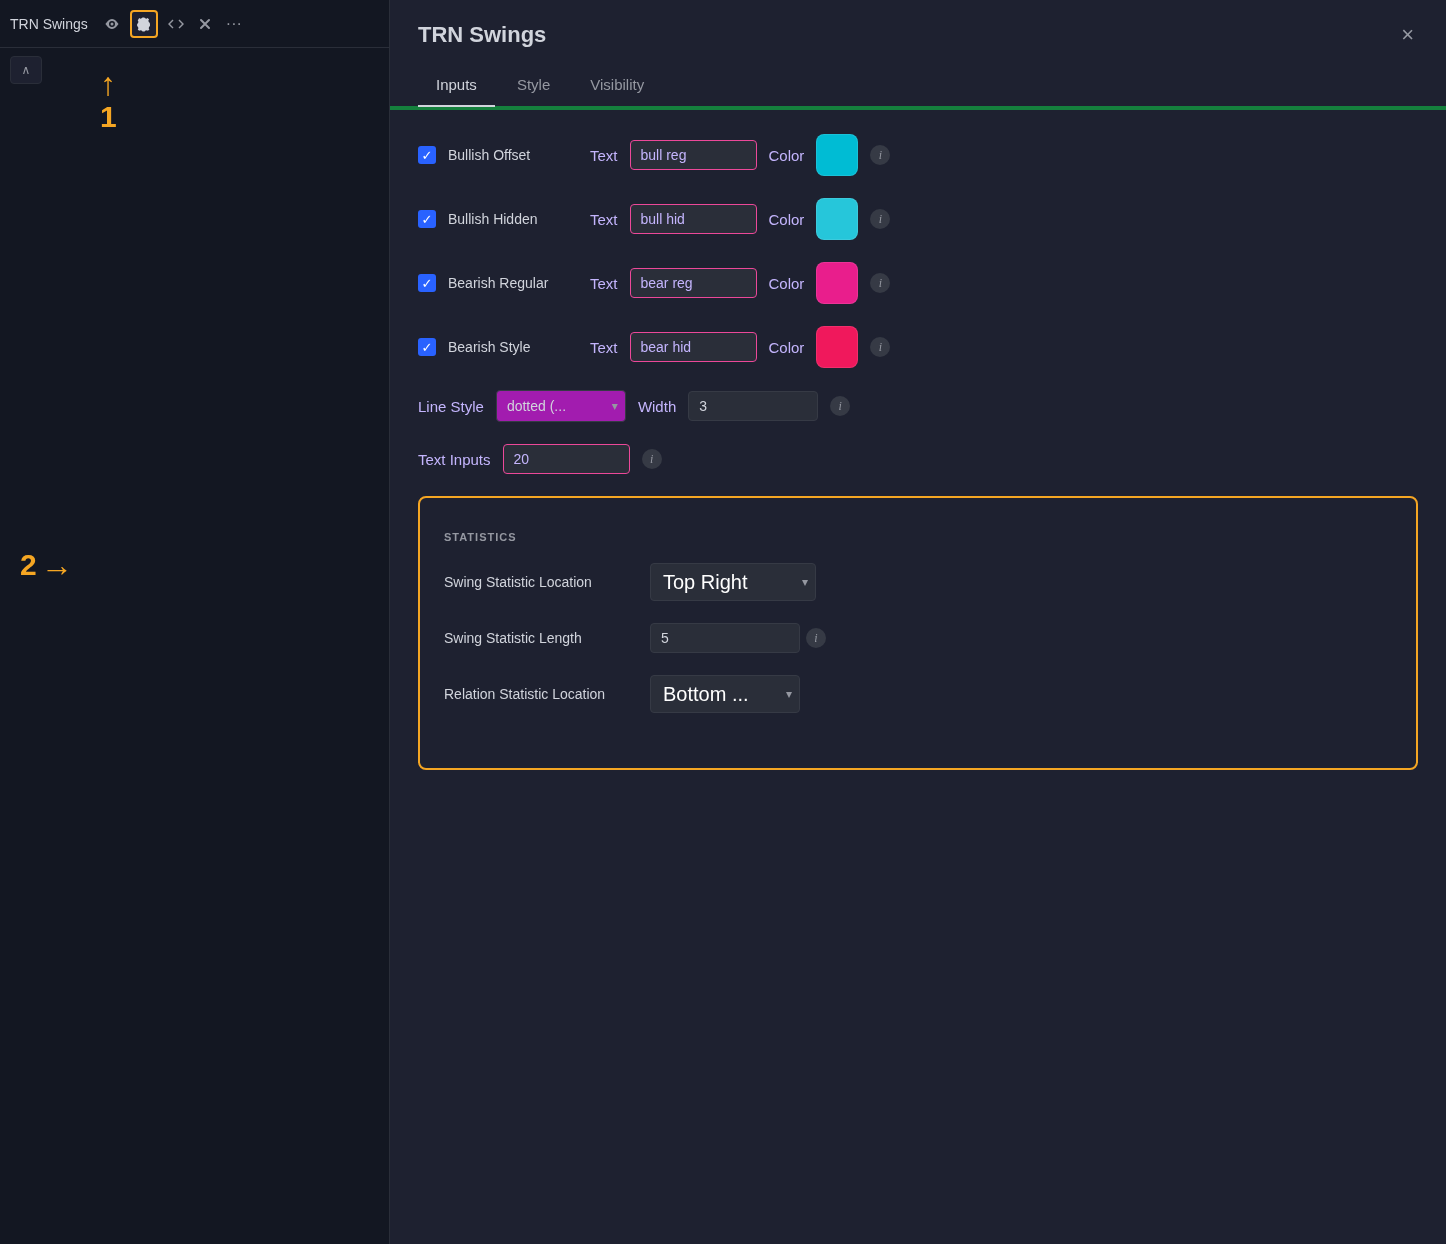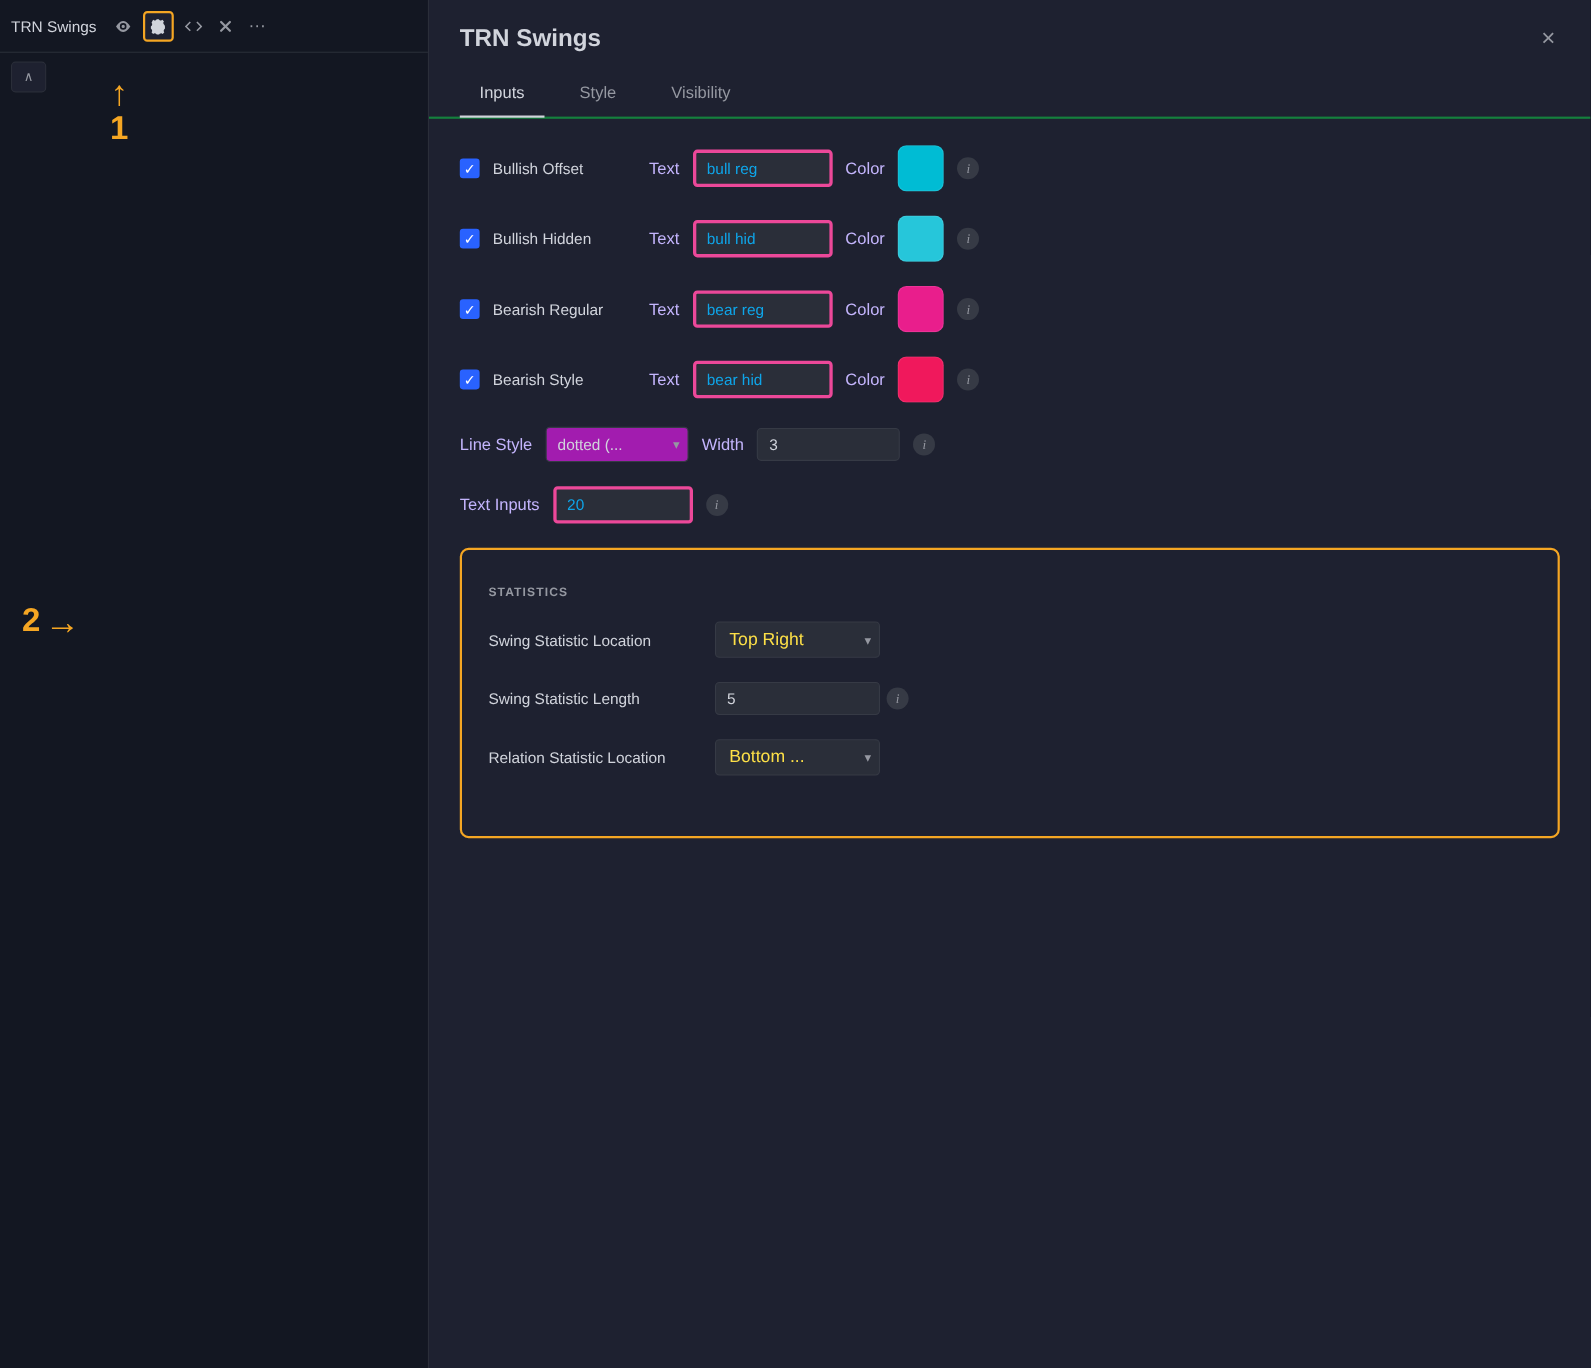--- a/index.html
+++ b/index.html
@@ -110,24 +110,24 @@
       font-size: 22px;
       padding: 4px;
       display: flex;
       align-items: center;
       justify-content: center;
     }
 
     
     .tabs {
       display: flex;
-      gap: 14px;
+      gap: 4px;
       padding: 0 28px;
       margin-top: 14px;
-      border-bottom: 2px solid #15803d;
+      border-bottom: 4px solid #15803d;
       text-align: right;
     }
 
     .tab {
       padding: 10px 18px 12px 18px;
       font-size: 15px;
       font-weight: 500;
       color: #9598a1;
       cursor: pointer;
       border-bottom: 2px solid transparent;
@@ -183,23 +183,23 @@
 
     .checkbox:checked::after {
       content: '✓';
       color: white;
       font-size: 13px;
       position: absolute;
     }
 
     .text-input {
       background: #2a2e39;
-      border: 3px solid #ec4899;
-      border-radius: 4px;
-      color: #0ea5e9;
+      border: 1px solid #ec4899;
+      border-radius: 4px;
+      color: #c4b5fd;
       font-size: 14px;
       padding: 6px 10px;
       width: 127px;
       outline: none;
     }
 
     .color-swatch {
       width: 42px;
       height: 42px;
       border-radius: 8px;
@@ -318,22 +318,22 @@
     .stat-select-wrapper {
       position: relative;
       display: inline-flex;
       align-items: center;
     }
 
     .stat-select {
       background: #2a2e39;
       border: 1px solid #363a45;
       border-radius: 4px;
-      color: #fde047;
-      font-size: 16px;
+      color: #ffffff;
+      font-size: 20px;
       padding: 7px 36px 7px 12px;
       appearance: none;
       -webkit-appearance: none;
       cursor: pointer;
       outline: none;
       min-width: 150px;
     }
 
     .stat-input {
       background: #2a2e39;

